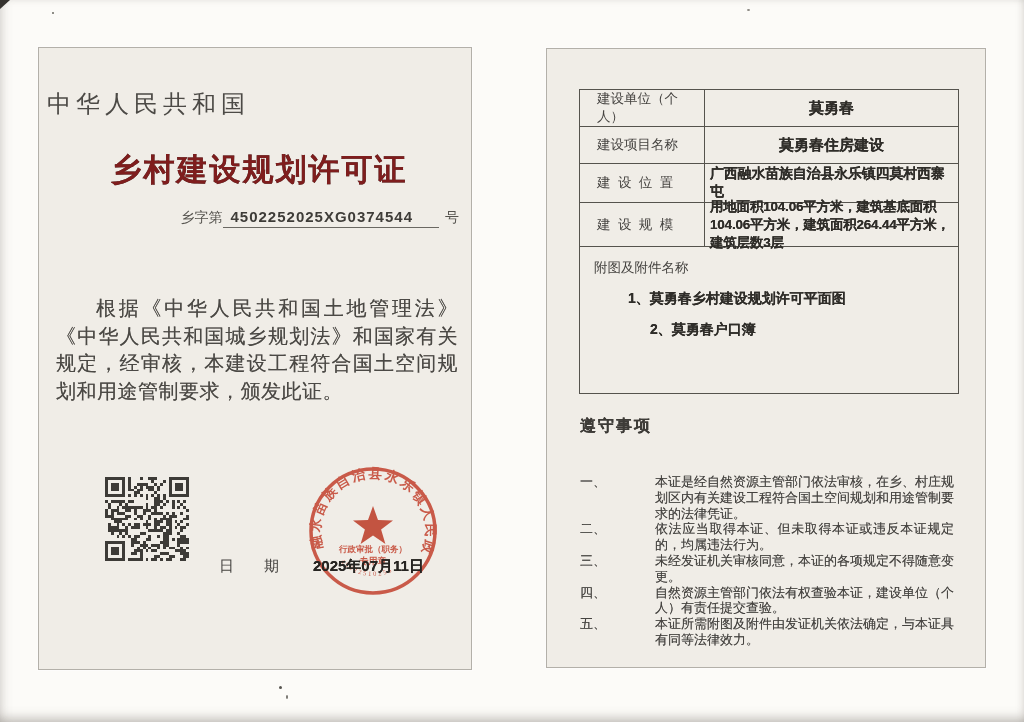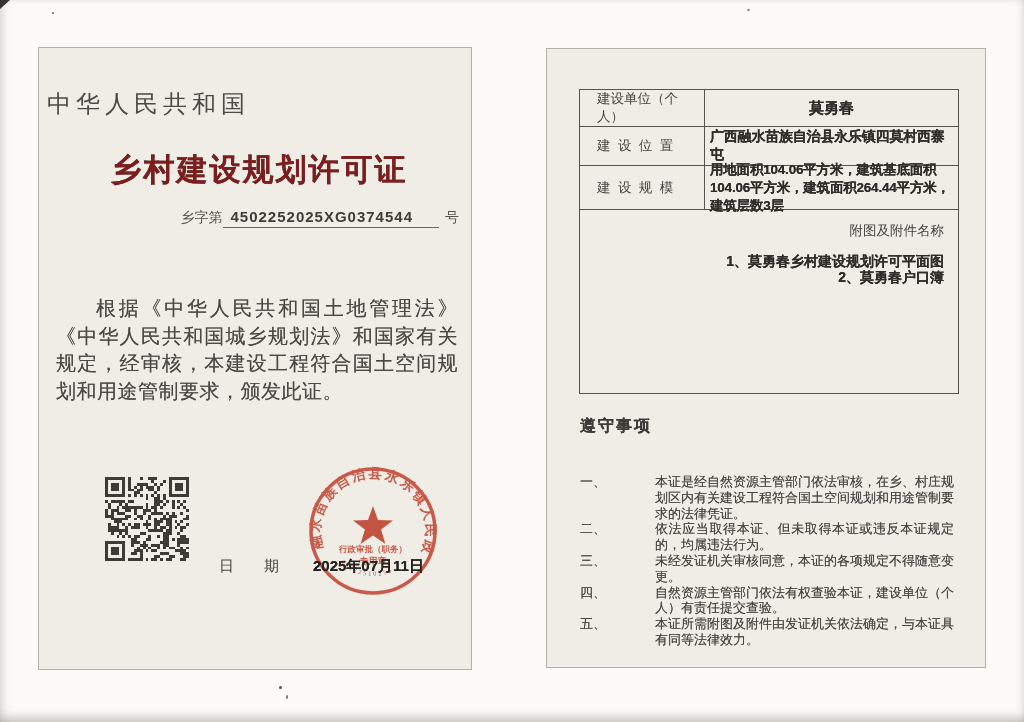--- a/index.html
+++ b/index.html
@@ -56,27 +56,27 @@
     display:flex;align-items:center;padding-left:17px;
     font-size:13.5px;color:#454340;word-spacing:4px;}
   .t-value{flex:1;display:flex;align-items:center;justify-content:center;
     text-align:left;padding:2px 5px;box-sizing:border-box;
     font-family:"Liberation Sans","DejaVu Sans",sans-serif;
     font-weight:700;color:#2f2d29;text-shadow:0 0 .5px #2f2d29;}
   .r1,.r2{height:37px;}.r3{height:39px;}.r4{height:44px;}
   .r1 .t-value,.r2 .t-value{font-size:15px;}
   .r3 .t-value{font-size:14px;letter-spacing:-.2px;}
   .r4 .t-value{font-size:13.5px;line-height:18px;letter-spacing:-.2px;}
-  .attach-cell{height:146px;padding:12px 14px;box-sizing:border-box;border-bottom:none;display:block;text-align:right;}
+  .attach-cell{height:146px;padding:12px 14px;box-sizing:border-box;border-bottom:none;display:block;}
   .attach-label{font-size:13.5px;color:#454340;}
   .attach-list{margin-top:14px;font-family:"Liberation Sans","DejaVu Sans",sans-serif;
     font-weight:700;font-size:14px;color:#2f2d29;line-height:15px;
     text-shadow:0 0 .5px #2f2d29;}
   .attach-item-1{margin-left:34px;}
-  .attach-item-2{margin-left:56px;margin-top:1px;}
+  .attach-item-2{margin-left:56px;margin-top:16px;}
 
   .notice-title{position:absolute;left:33px;top:367px;font-size:16px;font-weight:700;
     letter-spacing:2px;color:#3d3b37;text-shadow:0 0 .5px #3d3b37;}
   .notices{position:absolute;left:33px;top:425px;width:374px;}
   .notice{display:flex;font-size:13px;line-height:15.8px;color:#454340;
     font-weight:500;text-shadow:0 0 .4px rgba(69,67,64,.65);}
   .notice-num{width:27px;flex:none;}
   .notice-text{flex:1;text-align:justify;margin-left:48px;}
 
   
@@ -443,20 +443,24 @@
     </svg>
   </div>
 
   <div class="page page-right">
 
     <div class="permit-table">
       <div class="t-row r1">
         <div class="t-label">建设单位（个人）</div>
         <div class="t-value">莫勇春</div>
       </div>
+      <div class="t-row r2">
+        <div class="t-label">建设项目名称</div>
+        <div class="t-value">莫勇春住房建设</div>
+      </div>
       <div class="t-row r3">
         <div class="t-label">建 设 位 置</div>
         <div class="t-value">广西融水苗族自治县永乐镇四莫村西寨屯</div>
       </div>
       <div class="t-row r4">
         <div class="t-label">建 设 规 模</div>
         <div class="t-value">用地面积104.06平方米，建筑基底面积104.06平方米，建筑面积264.44平方米，建筑层数3层</div>
       </div>
       <div class="t-row attach-cell">
         <div class="attach-label">附图及附件名称</div>

